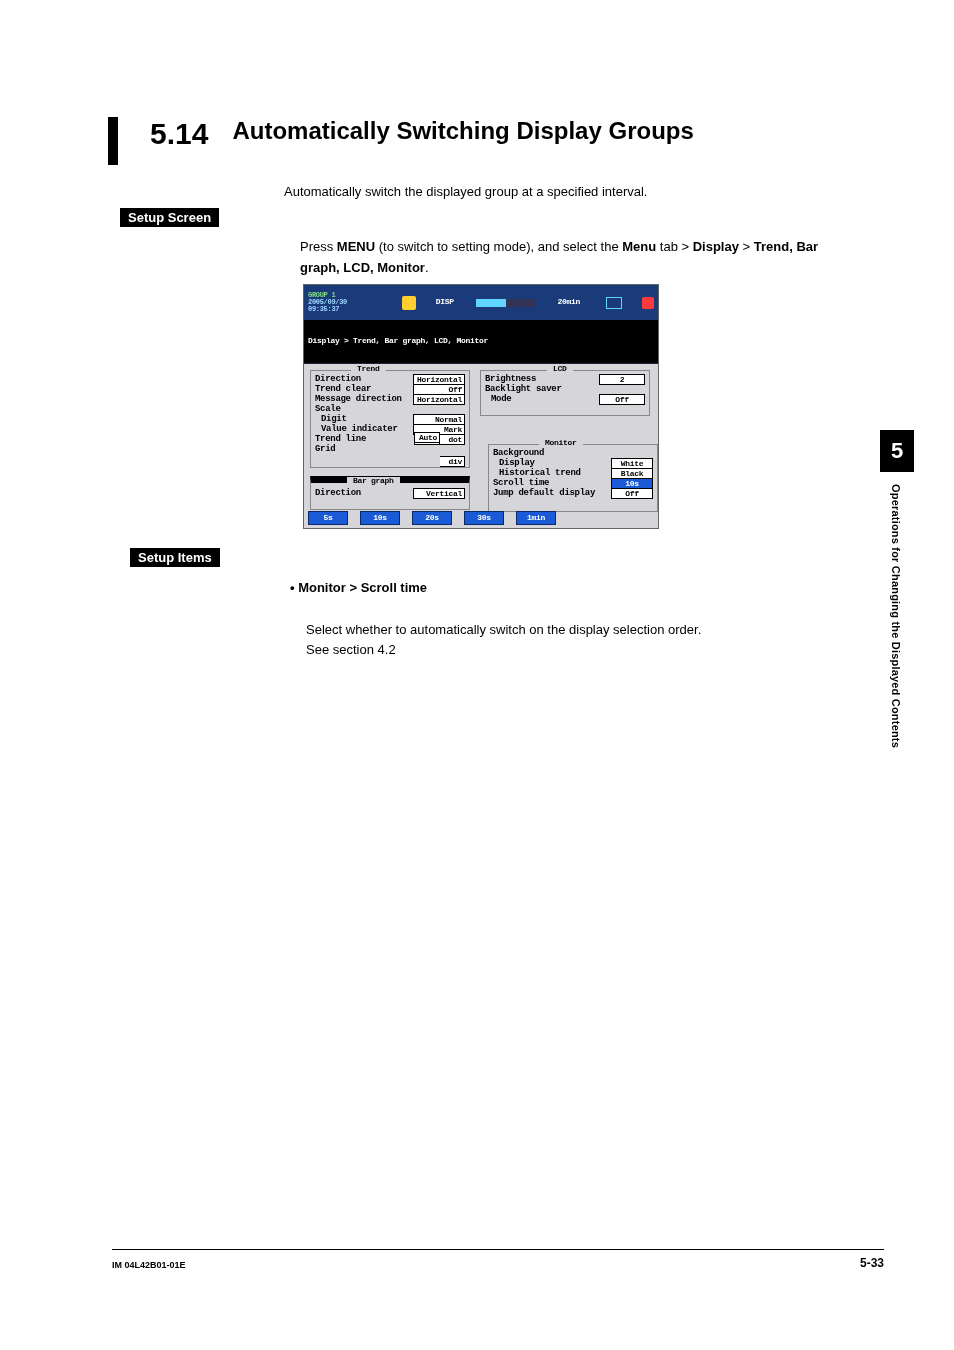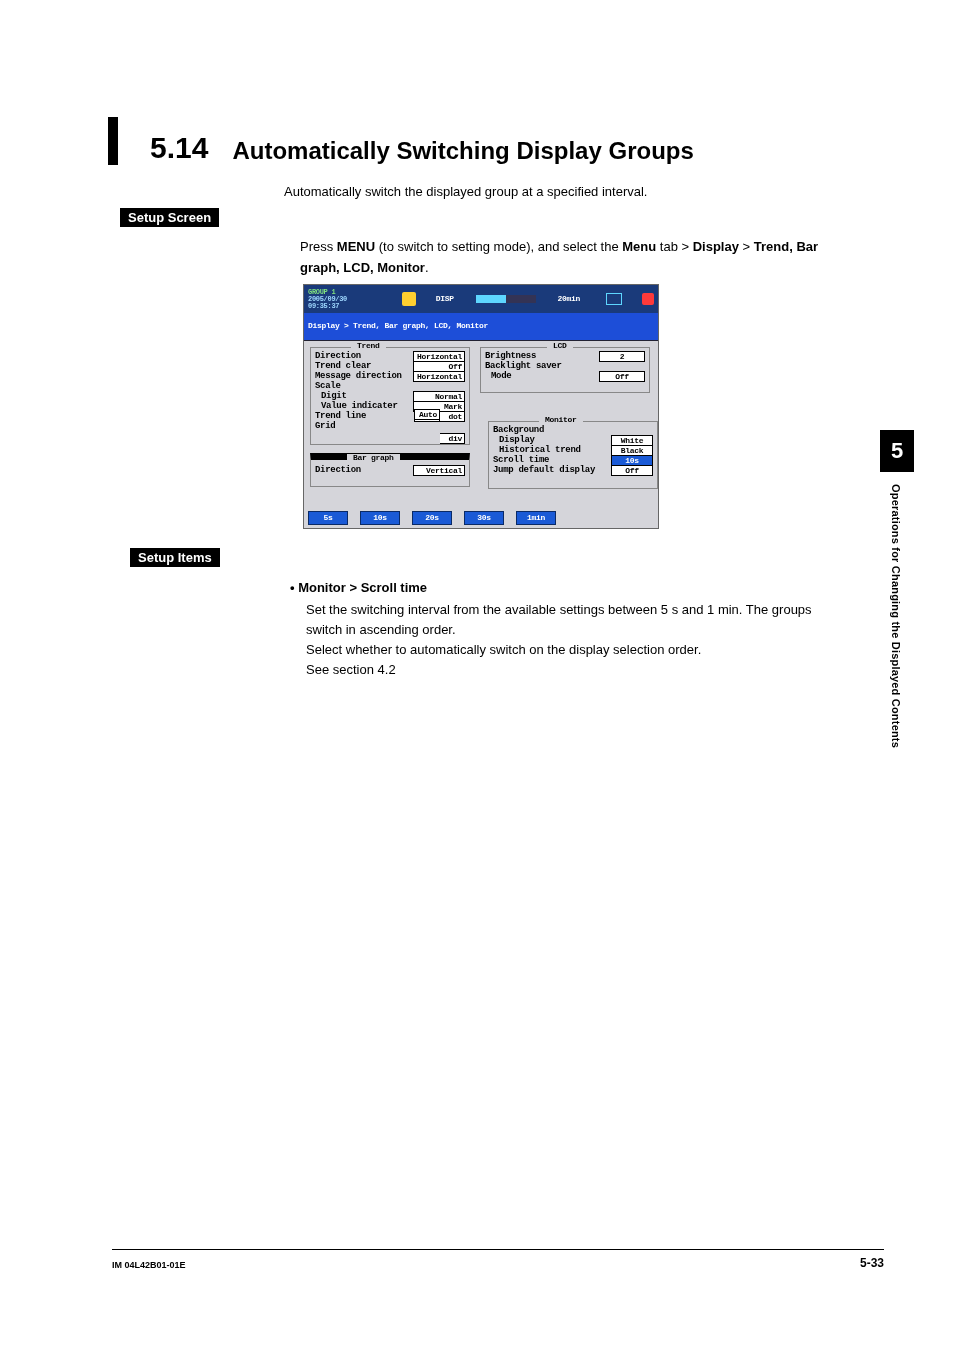--- a/index.html
+++ b/index.html
@@ -41,21 +41,21 @@
     padding-top: 12px;
     padding-left: 10px;
     letter-spacing: 0.2px;
   }
   .heading-row {
     position: absolute;
     top: 117px;
     left: 108px;
     right: 100px;
     display: flex;
-    align-items: flex-end;
+    align-items: flex-start;
   }
   .heading-bar {
     width: 10px;
     height: 48px;
     background: #000;
     margin-right: 32px;
   }
   .heading-num {
     font-size: 30px;
     font-weight: bold;
@@ -100,38 +100,38 @@
     border: 1px solid #666;
     font-family: "Courier New", monospace;
     font-size: 9px;
     font-weight: bold;
     line-height: 1.1;
     letter-spacing: -0.3px;
   }
   .ss-titlebar {
     background: #1a3a7a;
     color: #9fd8ff;
-    height: 28px;
+    height: 35px;
     display: flex;
     align-items: center;
     padding: 0 4px;
     gap: 20px;
   }
   .ss-title-col { display:flex; flex-direction:column; font-size:7px; line-height:1; }
   .ss-title-group { color:#7fdf7f; }
   .ss-disp-label { color:#fff; font-size:8px; }
   .ss-bar { background:#335; width:60px; height:8px; margin-left:2px; position:relative; }
   .ss-bar-fill { background:#5ed6ff; width:30px; height:8px; }
   .ss-20min { color:#fff; font-size:8px; margin-left:2px; }
   .ss-speaker { margin-left:auto; width:12px; height:12px; background:#ff3a3a; border-radius:2px; }
   .ss-breadcrumb {
-    background:#1d4ed8;
+    background:#000000;
     color:#fff;
     font-size:8px;
-    padding:9px 4px;
+    padding:17px 4px;
     border-bottom:1px solid #223;
   }
   .ss-body {
     position:relative;
     height: 186px;
     padding: 4px;
     color:#000;
   }
   .ss-fieldset {
     position:absolute;
@@ -356,21 +356,21 @@
       <div class="ss-softkey">20s</div>
       <div class="ss-softkey">30s</div>
       <div class="ss-softkey">1min</div>
     </div>
   </div>
 
   <div class="setup-items-label">Setup Items</div>
 
   <div class="bullet-title">•  Monitor &gt; Scroll time</div>
   <div class="bullet-body">
-    <span>Set the switching interval from the available settings between 5 s and 1 min. The groups switch in ascending order.</span><br>
+    <br>
     <span>Select whether to automatically switch on the display selection order.</span><br>
     <span>See section 4.2</span>
   </div>
 
   <div class="footer-line"></div>
   <div class="footer-left">IM 04L42B01-01E</div>
   <div class="footer-right">5-33</div>
 
 </div>
 

